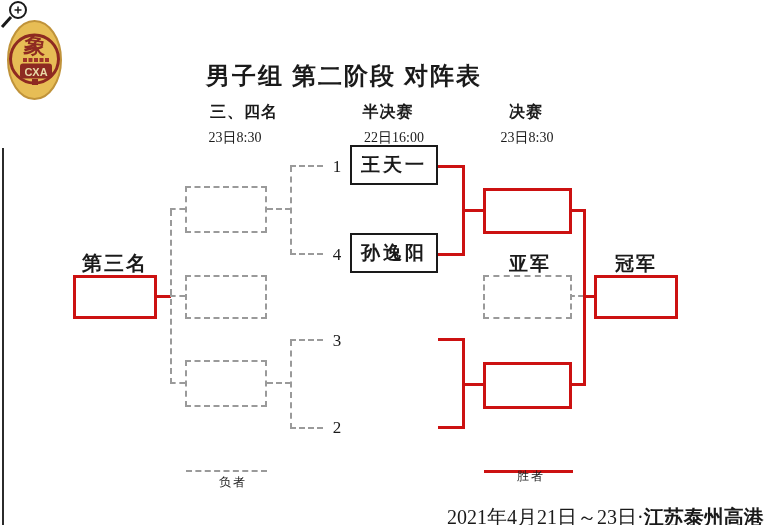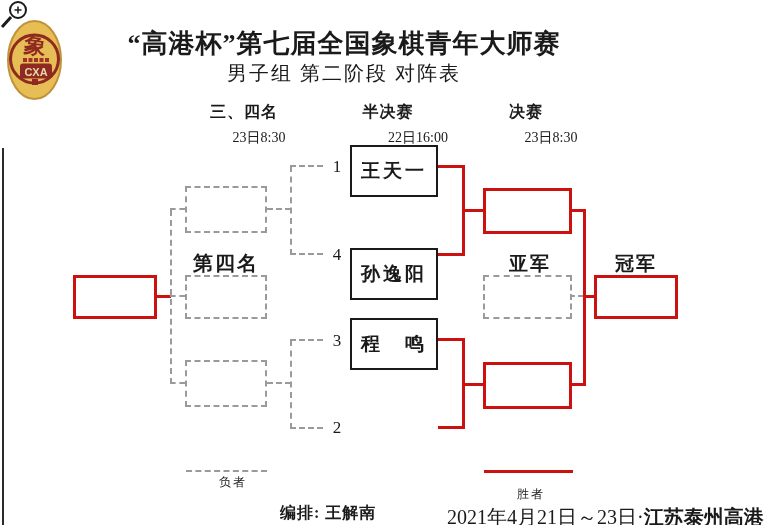--- a/index.html
+++ b/index.html
@@ -4,24 +4,24 @@
 <style>
   html,body{margin:0;padding:0;background:#fff;}
   .page{
     position:relative;width:777px;height:525px;background:#ffffff;
     font-family:"Liberation Serif","DejaVu Serif",serif;color:#1a1a1a;overflow:hidden;
   }
   .abs{position:absolute;}
   .cx{transform:translateX(-50%);white-space:nowrap;}
   .cc{transform:translate(-50%,-50%);white-space:nowrap;}
   .title1{font-size:26px;font-weight:bold;letter-spacing:1px;}
-  .title2{font-size:20px;font-weight:normal;letter-spacing:2px;}
+  .title2{font-size:24px;font-weight:bold;letter-spacing:2px;}
   .hdr{font-size:16px;font-weight:bold;letter-spacing:1px;}
-  .date{font-size:14px;margin-left:24px;}
-  .pbox{box-sizing:border-box;width:88px;height:52px;border:2px solid #1a1a1a;background:#fff;
+  .date{font-size:14px;}
+  .pbox{box-sizing:border-box;width:88px;height:40px;border:2px solid #1a1a1a;background:#fff;
         display:flex;align-items:center;justify-content:center;
         font-size:19px;font-weight:bold;letter-spacing:3px;}
   .rbox{box-sizing:border-box;border:3px solid #cc1111;background:#fff;}
   .dbox{box-sizing:border-box;border:2px dashed #9a9a9a;background:#fff;}
   .plc{font-size:20px;font-weight:bold;letter-spacing:2px;}
   .seed{font-size:17px;}
   .rh{background:#cc1111;height:3px;}
   .rv{background:#cc1111;width:3px;}
   .dh{border-top:2px dashed #9a9a9a;height:0;}
   .dv{border-left:2px dashed #9a9a9a;width:0;}
@@ -54,44 +54,40 @@
       <rect x="32.5" y="38" width="4" height="4" fill="#a03328"></rect>
       <rect x="38" y="38" width="4" height="4" fill="#a03328"></rect>
     </g>
     <rect x="13" y="43.5" width="32" height="15" rx="3" fill="#8e2a21"></rect>
     <text x="29" y="55.5" font-size="11" font-weight="bold" text-anchor="middle" fill="#e9d9a8" font-family="'Liberation Sans',sans-serif">CXA</text>
     <rect x="25" y="59" width="6" height="6" fill="#8e2a21"></rect>
   </svg>
 
   <div class="abs edgeline" style="left:2px;top:148px;height:377px;"></div>
 
-  <div class="abs cx title1" style="left:344px;top:26px;">“高港杯”第七届全国象棋青年大师赛</div>
   <div class="abs cx title2" style="left:344px;top:60px;">男子组 第二阶段 对阵表</div>
 
   <div class="abs cx hdr" style="left:244px;top:102px;">三、四名</div>
   <div class="abs cx hdr" style="left:388px;top:102px;">半决赛</div>
   <div class="abs cx hdr" style="left:526px;top:102px;">决赛</div>
 
   <div class="abs cx date" style="left:235px;top:129px;">23日8:30</div>
   <div class="abs cx date" style="left:394px;top:129px;">22日16:00</div>
   <div class="abs cx date" style="left:527px;top:129px;">23日8:30</div>
 
   <div class="abs cc seed" style="left:337px;top:167px;">1</div>
   <div class="abs cc seed" style="left:337px;top:255px;">4</div>
   <div class="abs cc seed" style="left:337px;top:341px;">3</div>
   <div class="abs cc seed" style="left:337px;top:428px;">2</div>
 
   <div class="abs pbox" style="left:350px;top:145px;">
     <span>王天一</span>
   </div>
-  <div class="abs pbox" style="left:350px;top:248px;justify-content:center;">
+  <div class="abs pbox" style="left:350px;top:233px;justify-content:center;">
     <span>孙逸阳</span>
-  </div>
-  <div class="abs pbox" style="left:350px;top:318px;">
-    <span>程　鸣</span>
   </div>
 
   <div class="abs rh" style="left:438px;top:165px;width:26px;"></div>
   <div class="abs rh" style="left:438px;top:253px;width:26px;"></div>
   <div class="abs rv" style="left:462px;top:165px;height:91px;"></div>
   <div class="abs rh" style="left:465px;top:209px;width:18px;"></div>
 
   <div class="abs rh" style="left:438px;top:338px;width:26px;"></div>
   <div class="abs rh" style="left:438px;top:426px;width:26px;"></div>
   <div class="abs rv" style="left:462px;top:338px;height:91px;"></div>
@@ -104,22 +100,22 @@
   <div class="abs rh" style="left:572px;top:383px;width:14px;"></div>
   <div class="abs rv" style="left:583px;top:209px;height:177px;"></div>
   <div class="abs rh" style="left:586px;top:295px;width:8px;"></div>
 
   <div class="abs cx plc" style="left:636px;top:251px;font-size:19px;">冠军</div>
   <div class="abs rbox" style="left:594px;top:275px;width:84px;height:44px;border-width:3px;"></div>
   <div class="abs cx plc" style="left:530px;top:251px;font-size:19px;">亚军</div>
   <div class="abs dbox" style="left:483px;top:275px;width:89px;height:44px;"></div>
   <div class="abs dh" style="left:570px;top:295px;width:13px;"></div>
 
+  <div class="abs cx plc" style="left:115px;top:250px;">第三名</div>
   <div class="abs rbox" style="left:73px;top:275px;width:84px;height:44px;"></div>
-  <div class="abs cx plc" style="left:226px;top:250px;">第四名</div>
   <div class="abs dbox" style="left:185px;top:186px;width:82px;height:47px;"></div>
   <div class="abs dbox" style="left:185px;top:275px;width:82px;height:44px;"></div>
   <div class="abs dbox" style="left:185px;top:360px;width:82px;height:47px;"></div>
 
   <div class="abs rh" style="left:157px;top:295px;width:14px;"></div>
 
   <div class="abs dv" style="left:170px;top:210px;height:174px;"></div>
   <div class="abs dh" style="left:170px;top:208px;width:15px;"></div>
   <div class="abs dh" style="left:170px;top:295px;width:15px;"></div>
   <div class="abs dh" style="left:170px;top:382px;width:15px;"></div>
@@ -130,20 +126,19 @@
   <div class="abs dh" style="left:290px;top:253px;width:33px;"></div>
 
   <div class="abs dh" style="left:267px;top:382px;width:24px;"></div>
   <div class="abs dv" style="left:290px;top:340px;height:89px;"></div>
   <div class="abs dh" style="left:290px;top:339px;width:33px;"></div>
   <div class="abs dh" style="left:290px;top:427px;width:33px;"></div>
 
   <div class="abs dh" style="left:186px;top:470px;width:81px;"></div>
   <div class="abs cx leg" style="left:233px;top:474px;">负者</div>
   <div class="abs rh" style="left:484px;top:470px;width:89px;"></div>
-  <div class="abs cx leg" style="left:531px;top:486px;">胜者</div>
+  <div class="abs cx leg" style="left:531px;top:468px;">胜者</div>
 
-  <div class="abs foot" style="left:280px;top:503px;">编排: 王解南</div>
   <div class="abs footdate" style="left:417px;top:504px;">
     <span>2021年4月21日～23日</span><span>·</span><span class="footplace">江苏泰州高港</span>
   </div>
 
 </div>
 
 </body></html>

